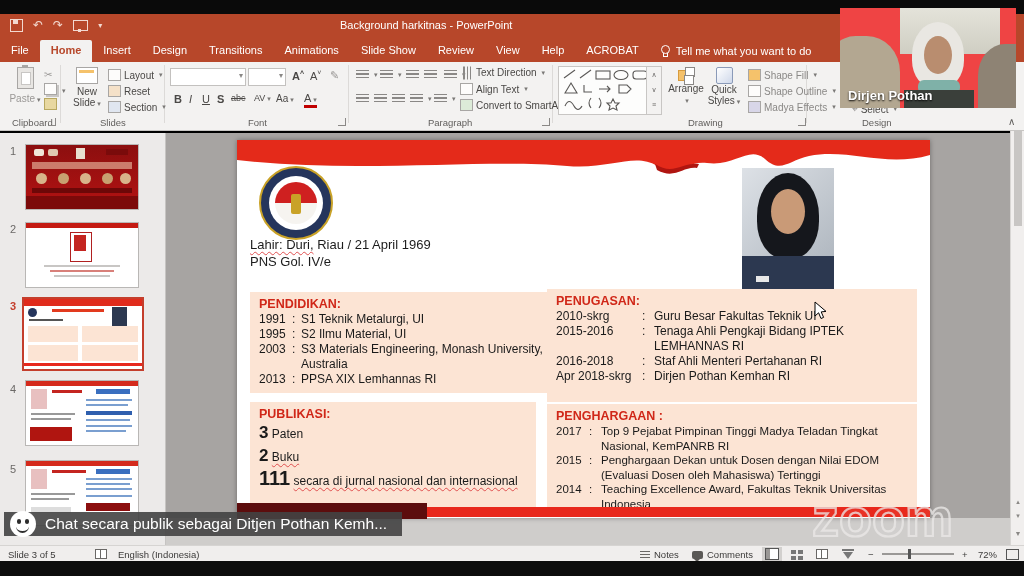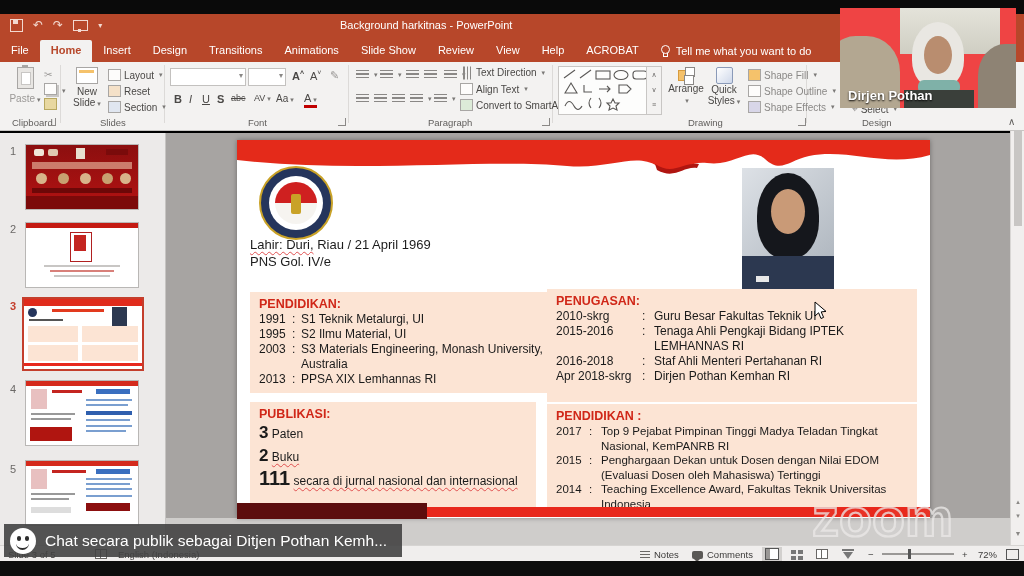--- a/index.html
+++ b/index.html
@@ -93,21 +93,21 @@
   
   .webcam{left:840px;top:8px;width:176px;height:100px;background:#ef4444;overflow:hidden;z-index:70;}
   .wc-window{position:absolute;left:60px;top:0;width:100px;height:46px;background:linear-gradient(#e4e3da,#cfcec3);}
   .wc-seatL{position:absolute;left:-14px;top:28px;width:74px;height:80px;background:#b3a791;border-radius:40% 45% 0 0;}
   .wc-seatR{position:absolute;left:138px;top:36px;width:60px;height:70px;background:#8e8374;border-radius:45% 40% 0 0;}
   .wc-hijab{position:absolute;left:72px;top:14px;width:52px;height:66px;background:#e9e7e2;border-radius:50% 50% 42% 42%;}
   .wc-face{position:absolute;left:84px;top:28px;width:28px;height:38px;background:#b98d6f;border-radius:50%;}
   .wc-collar{position:absolute;left:78px;top:72px;width:42px;height:14px;background:#7fb1a8;border-radius:6px;}
   .wc-body{position:absolute;left:64px;top:82px;width:70px;height:20px;background:#3a3f3a;}
   .wc-name{position:absolute;left:8px;bottom:5px;color:#fff;font-size:13px;font-weight:bold;text-shadow:0 1px 2px #000;}
-  .chat{left:4px;top:524px;width:398px;height:33px;background:rgba(66,66,66,.9);border-radius:0;z-index:80;
+  .chat{left:4px;top:512px;width:398px;height:24px;background:rgba(66,66,66,.9);border-radius:0;z-index:80;
         display:flex;align-items:center;}
   .smiley{width:26px;height:26px;border-radius:50%;background:#fff;margin-left:6px;position:relative;flex:0 0 auto;}
   .smiley .e{position:absolute;top:8px;width:3.5px;height:5px;border-radius:2px;background:#2d2d2d;}
   .smiley .e1{left:7px;} .smiley .e2{left:15px;}
   .smiley .m{position:absolute;left:6px;top:13px;width:13px;height:7px;border-bottom:2.5px solid #2d2d2d;border-radius:0 0 10px 10px;}
   .chat-text{color:#fff;font-size:15.5px;margin-left:9px;white-space:nowrap;overflow:hidden;}
   .watermark{left:812px;top:486px;z-index:60;font-size:54px;font-weight:bold;letter-spacing:0px;
         color:rgba(255,255,255,.05);-webkit-text-stroke:2.2px rgba(235,233,231,.85);opacity:.9;}
   .cursor{left:814px;top:301px;z-index:90;}
 
@@ -306,21 +306,21 @@
   <div class="rsmall dd" style="left:748px;top:7px;color:#8a8886">
       <span class="bx" style="background:#f5c26b"></span>
       <span>Shape Fill</span>
     </div>
   <div class="rsmall dd" style="left:748px;top:23px;color:#8a8886">
       <span class="bx"></span>
       <span>Shape Outline</span>
     </div>
   <div class="rsmall dd" style="left:748px;top:39px;color:#8a8886">
       <span class="bx" style="background:#d8d6e8"></span>
-      <span>Shape Effects</span>
+      <span>Madya Effects</span>
     </div>
   <div class="glabel" style="left:688px;top:55px">Drawing</div>
   <div class="launch" style="left:798px;top:56px"></div>
 
   <div class="rsmall dd" style="left:852px;top:41px">
       <span style="color:#8a8886">⌖</span>
       <span>Select</span>
     </div>
   <div class="glabel" style="left:862px;top:55px">Design</div>
   <div class="glabel" style="left:1008px;top:54px;font-size:10px">∧</div>
@@ -475,21 +475,21 @@
   </div>
 
   <div class="pbox" style="left:13px;top:262px;width:286px;height:106px">
     <div class="hd">PUBLIKASI:</div>
     <div class="row-p"><b>3</b> <span>Paten</span></div>
     <div class="row-p"><b>2</b> <span class="spell">Buku</span></div>
     <div class="row-p"><b class="big">111</b> <span class="spell">secara di jurnal nasional dan internasional</span></div>
   </div>
 
   <div class="pbox" style="left:310px;top:264px;width:370px;height:108px">
-    <div class="hd">PENDIDIKAN :</div>
+    <div class="hd">PENGHARGAAN :</div>
     <div class="row-w">
         <span>2017</span>
         <span>:</span>
         <span>Top 9 Pejabat Pimpinan Tinggi Madya Teladan Tingkat Nasional, KemPANRB RI</span>
       </div>
     <div class="row-w">
         <span>2015</span>
         <span>:</span>
         <span>Penghargaan Dekan untuk Dosen dengan Nilai EDOM (Evaluasi Dosen oleh Mahasiswa) Tertinggi</span>
       </div>

